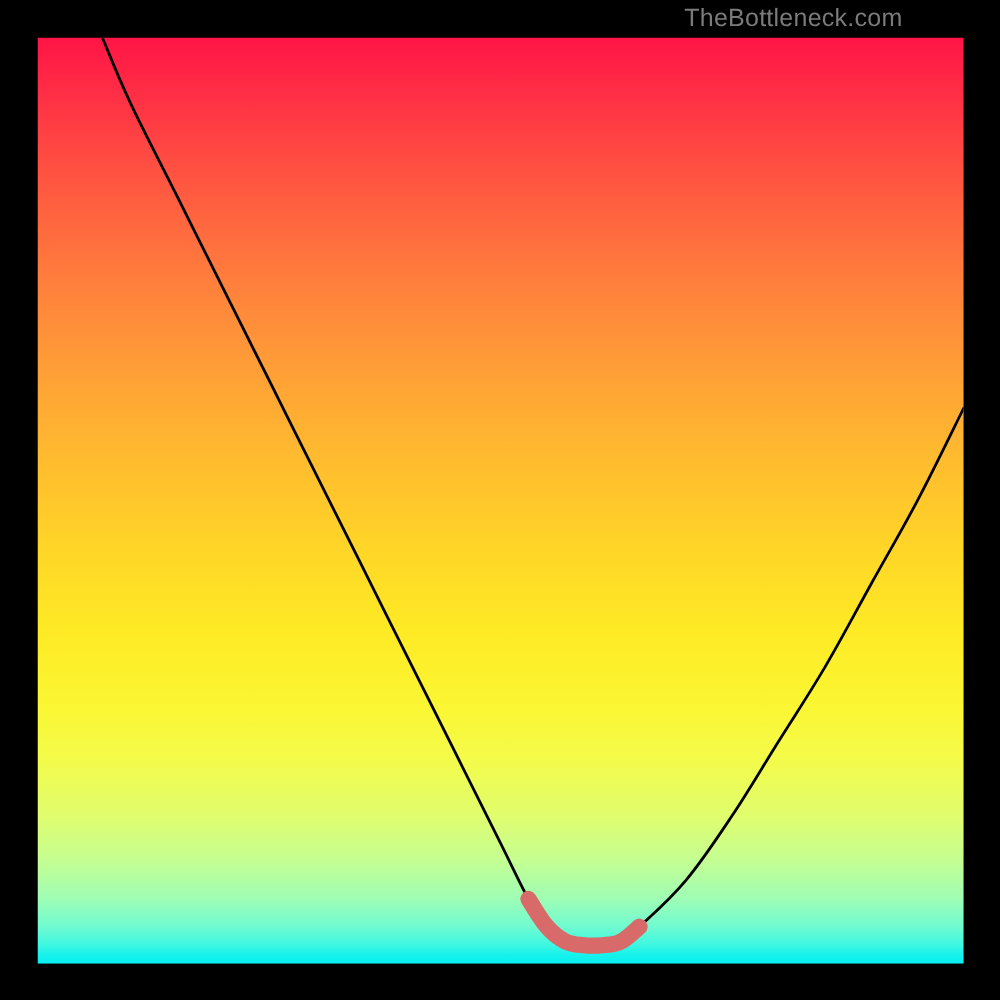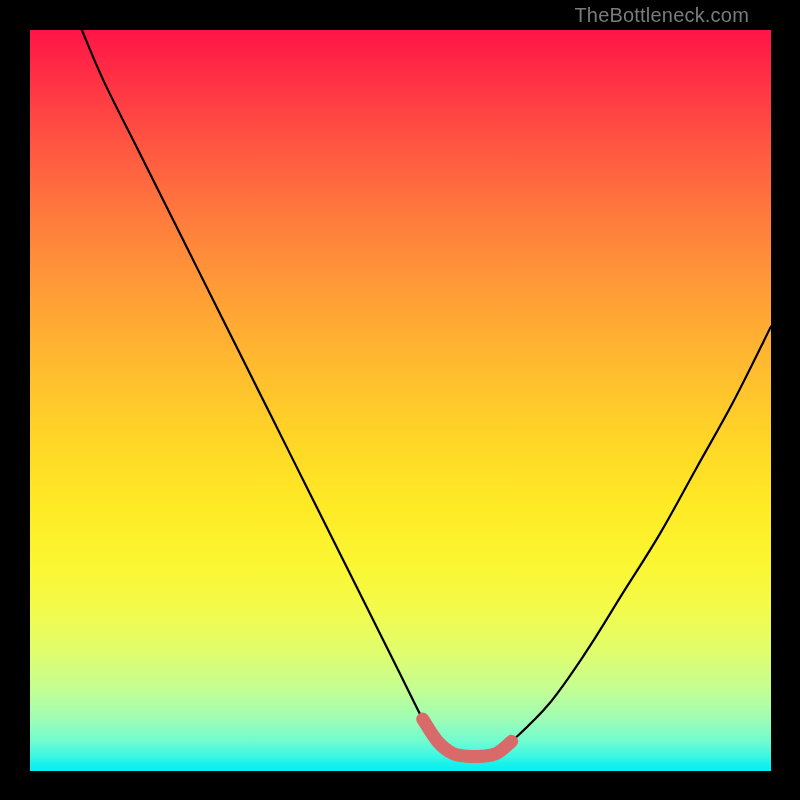--- a/index.html
+++ b/index.html
@@ -10,21 +10,20 @@
     background: #000;
     overflow: hidden;
     font-family: Arial, Helvetica, sans-serif;
   }
   .chart-wrap {
     position: absolute;
     top: 0;
     left: 0;
     width: 752px;
     height: 800px;
-    padding-left: 27px;
   }
   .plot-area {
     position: absolute;
     top: 30px;
     left: 30px;
     width: 741px;
     height: 741px;
     overflow: hidden;
   }
   .gradient-bg {

